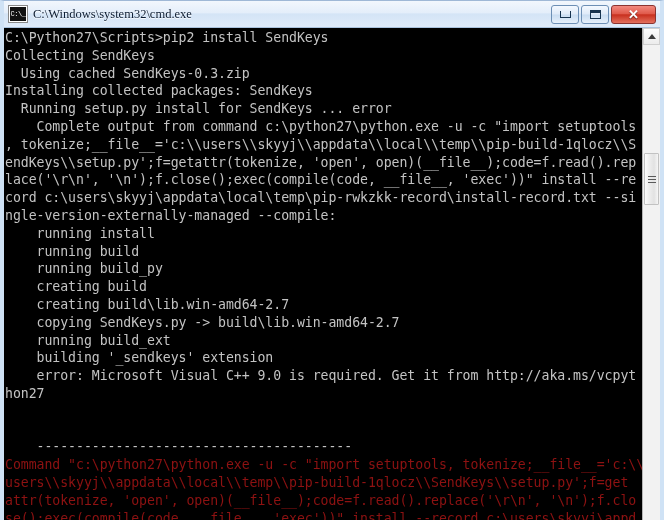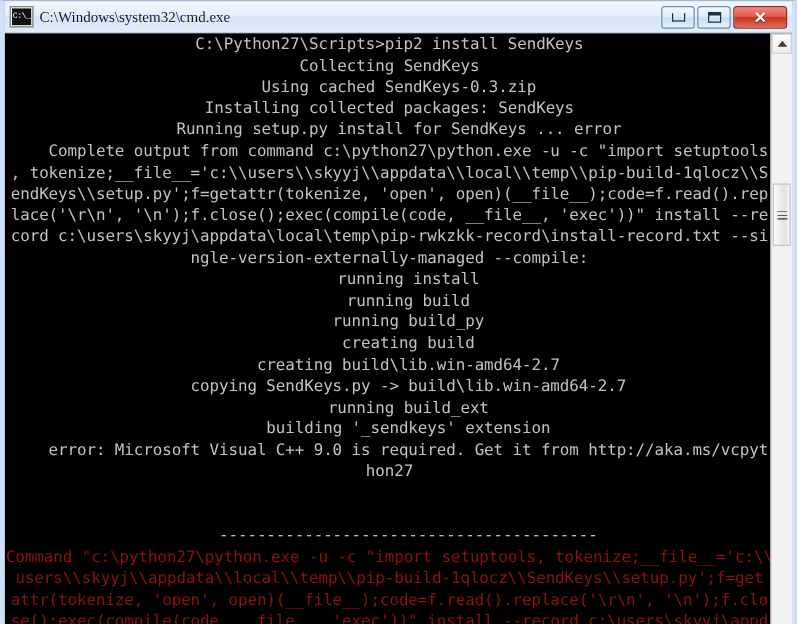--- a/index.html
+++ b/index.html
@@ -128,21 +128,20 @@
     background: #000000;
     display: flex;
   }
 
   #console {
     position: relative;
     flex: 1 1 auto;
     overflow: hidden;
     background: #000;
     padding: 0;
-    text-align: center;
   }
 
   #console-lines {
     position: absolute;
     left: 1px;
     top: 1px;
     white-space: pre;
     font-family: "DejaVu Sans Mono", "Liberation Mono", monospace;
     font-size: 13.2px;
     line-height: 17.8px;

